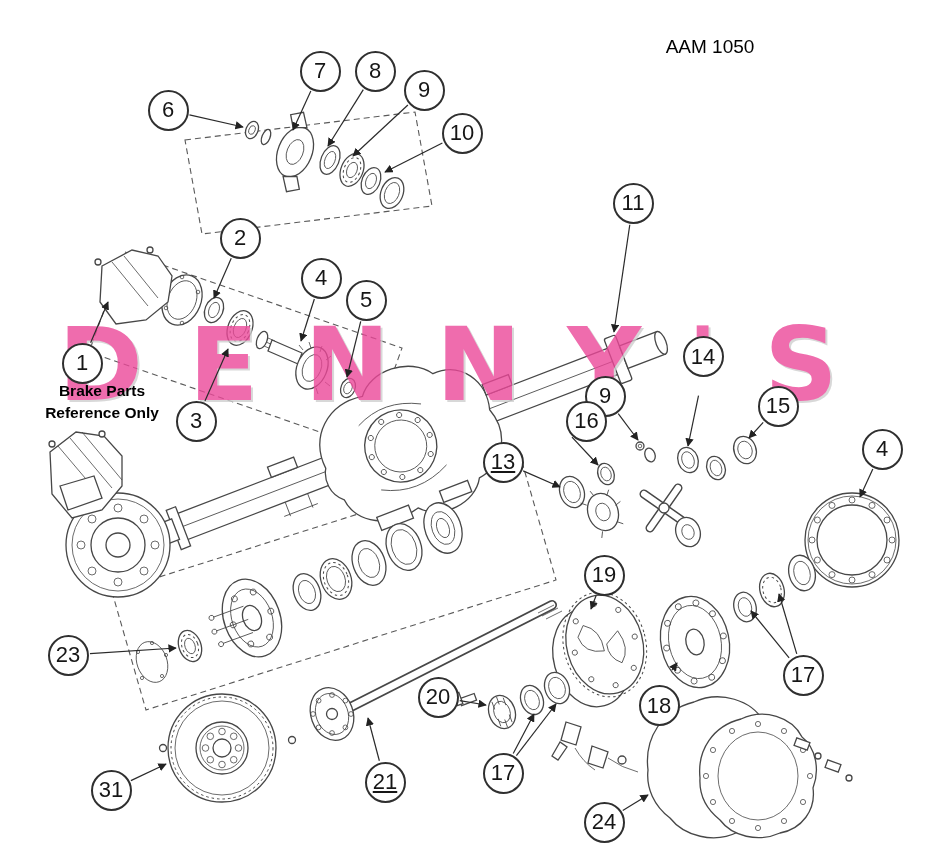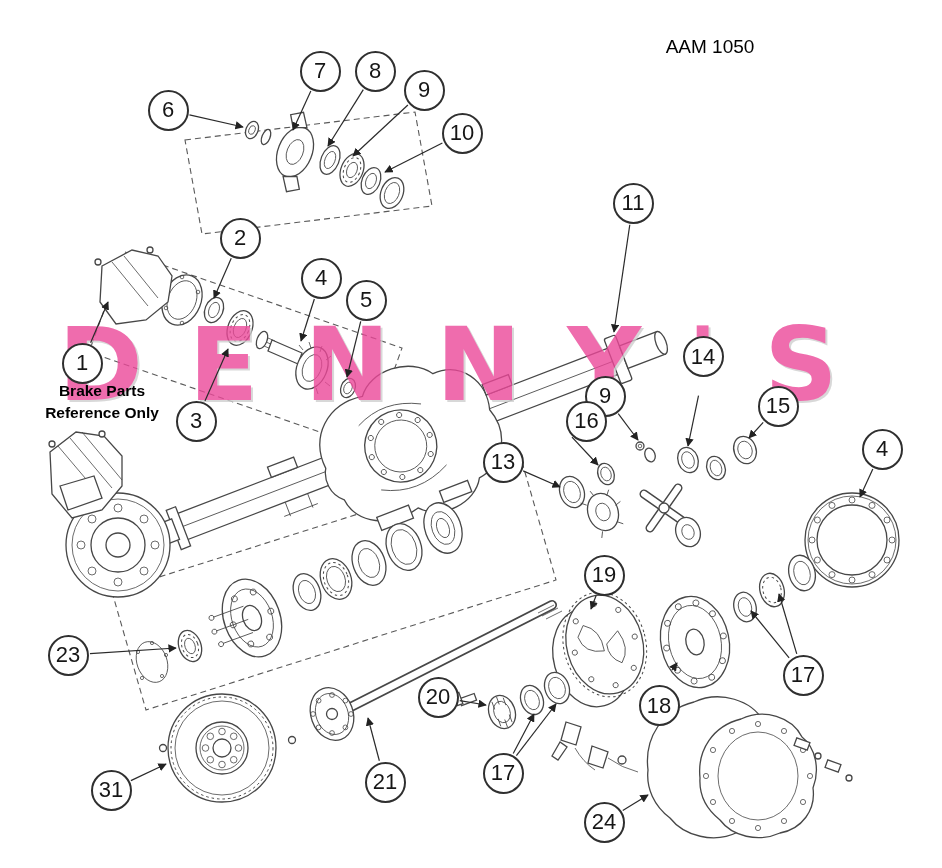--- a/index.html
+++ b/index.html
@@ -425,27 +425,27 @@
     <div class="balloon" style="left: 175.5px; top: 400.5px;">3</div>
     <div class="balloon" style="left: 300.5px; top: 257.5px;">4</div>
     <div class="balloon" style="left: 345.5px; top: 279.5px;">5</div>
     <div class="balloon" style="left: 147.5px; top: 89.5px;">6</div>
     <div class="balloon" style="left: 299.5px; top: 50.5px;">7</div>
     <div class="balloon" style="left: 354.5px; top: 50.5px;">8</div>
     <div class="balloon" style="left: 403.5px; top: 69.5px;">9</div>
     <div class="balloon" style="left: 441.5px; top: 112.5px;">10</div>
     <div class="balloon" style="left: 612.5px; top: 182.5px;">11</div>
     <div class="balloon" style="left: 584.5px; top: 375.5px;">9</div>
-    <div class="balloon" style="left: 482.5px; top: 441.5px;">13</div>
+    <div class="balloon" style="left: 482.5px; top: 441.5px; text-decoration: underline;">13</div>
     <div class="balloon" style="left: 682.5px; top: 336px;">14</div>
     <div class="balloon" style="left: 757.5px; top: 385.5px;">15</div>
     <div class="balloon" style="left: 566px; top: 400.5px;">16</div>
     <div class="balloon" style="left: 782.5px; top: 654.5px;">17</div>
     <div class="balloon" style="left: 638.5px; top: 685px;">18</div>
     <div class="balloon" style="left: 583.5px; top: 554.5px;">19</div>
     <div class="balloon" style="left: 417.5px; top: 676.5px;">20</div>
-    <div class="balloon" style="left: 364.5px; top: 761.5px;">21</div>
+    <div class="balloon" style="left: 364.5px; top: 761.5px; text-decoration: underline;">21</div>
     <div class="balloon" style="left: 90.5px; top: 769.5px;">31</div>
     <div class="balloon" style="left: 47.5px; top: 634.5px;">23</div>
     <div class="balloon" style="left: 583.5px; top: 801.5px;">24</div>
     <div class="balloon" style="left: 482.5px; top: 752.5px;">17</div>
     <div class="balloon" style="left: 861.5px; top: 428.5px;">4</div>
   </div>
 
 </body></html>

